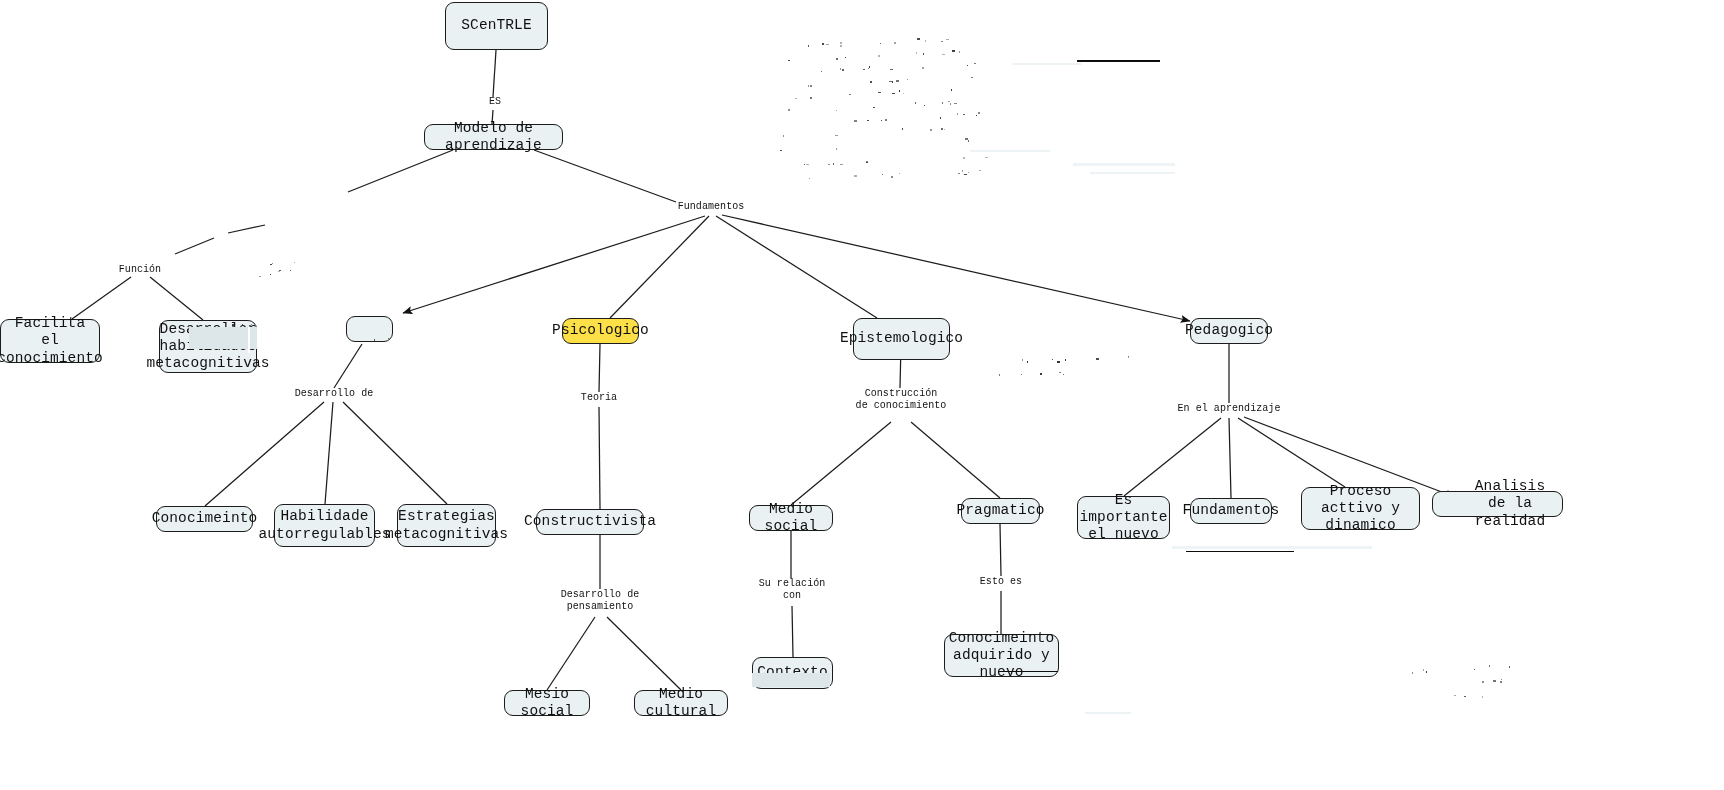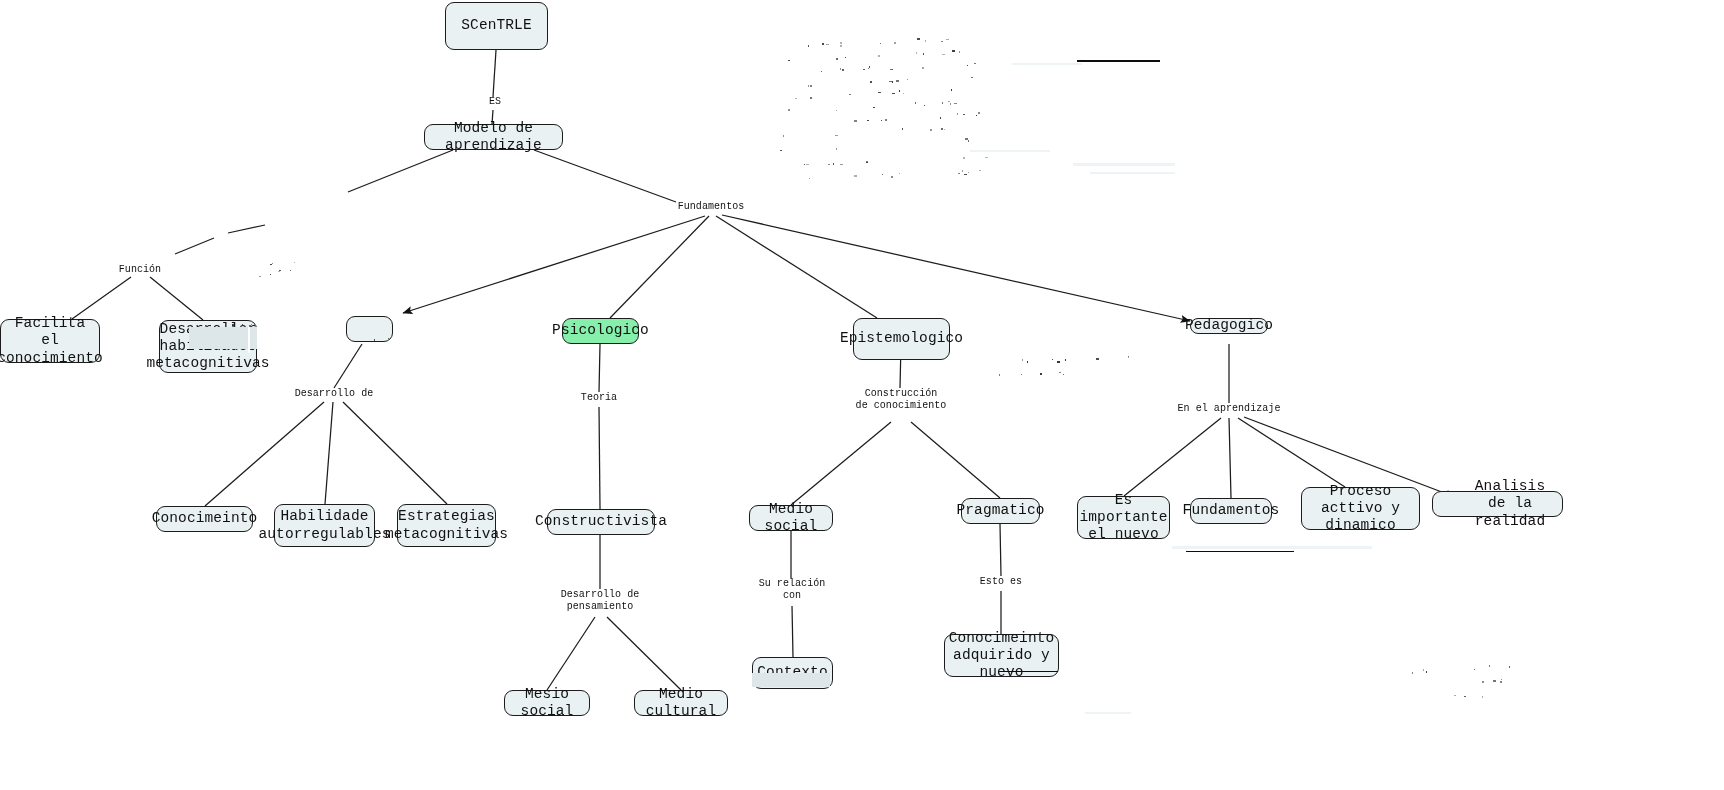--- a/index.html
+++ b/index.html
@@ -131,29 +131,29 @@
 
   <div id="nodes-layer">
       <div class="node" style="left: 445px; top: 2px; width: 103px; height: 48px; background: rgb(234, 241, 243); border-color: rgb(28, 28, 28);">SCenTRLE</div>
       <div class="node" style="left: 424px; top: 124px; width: 139px; height: 26px; background: rgb(234, 241, 243); border-color: rgb(28, 28, 28);">Modelo de aprendizaje</div>
       <div class="node" style="left: 0px; top: 319px; width: 100px; height: 44px; background: rgb(234, 241, 243); border-color: rgb(28, 28, 28);">Facilita
 el conocimiento</div>
       <div class="node" style="left: 159px; top: 320px; width: 98px; height: 53px; background: rgb(234, 241, 243); border-color: rgb(28, 28, 28);">Desarrollar
 habilidades
 metacognitivas</div>
       <div class="node" style="left: 346px; top: 316px; width: 47px; height: 26px; background: rgb(234, 241, 243); border-color: rgb(28, 28, 28);"></div>
-      <div class="node" style="left: 562px; top: 318px; width: 77px; height: 26px; background: #86efac; border-color: rgb(28, 28, 28);">Psicologico</div>
+      <div class="node" style="left: 562px; top: 318px; width: 77px; height: 26px; background: #fde047; border-color: rgb(28, 28, 28);">Psicologico</div>
       <div class="node" style="left: 853px; top: 318px; width: 97px; height: 42px; background: rgb(234, 241, 243); border-color: rgb(28, 28, 28);">Epistemologico</div>
-      <div class="node" style="left: 1190px; top: 318px; width: 78px; height: 16px; background: rgb(234, 241, 243); border-color: rgb(28, 28, 28);">Pedagogico</div>
+      <div class="node" style="left: 1190px; top: 318px; width: 78px; height: 26px; background: rgb(234, 241, 243); border-color: rgb(28, 28, 28);">Pedagogico</div>
       <div class="node" style="left: 156px; top: 506px; width: 97px; height: 26px; background: rgb(234, 241, 243); border-color: rgb(28, 28, 28);">Conocimeinto</div>
       <div class="node" style="left: 274px; top: 504px; width: 101px; height: 43px; background: rgb(234, 241, 243); border-color: rgb(28, 28, 28);">Habilidade
 autorregulables</div>
       <div class="node" style="left: 397px; top: 504px; width: 99px; height: 43px; background: rgb(234, 241, 243); border-color: rgb(28, 28, 28);">Estrategias
 metacognitivas</div>
-      <div class="node" style="left: 547px; top: 509px; width: 108px; height: 26px; background: rgb(234, 241, 243); border-color: rgb(28, 28, 28); text-align: right;">Constructivista</div>
+      <div class="node" style="left: 536px; top: 509px; width: 108px; height: 26px; background: rgb(234, 241, 243); border-color: rgb(28, 28, 28); text-align: right;">Constructivista</div>
       <div class="node" style="left: 749px; top: 505px; width: 84px; height: 26px; background: rgb(234, 241, 243); border-color: rgb(28, 28, 28);">Medio social</div>
       <div class="node" style="left: 961px; top: 498px; width: 79px; height: 26px; background: rgb(234, 241, 243); border-color: rgb(28, 28, 28);">Pragmatico</div>
       <div class="node" style="left: 1077px; top: 496px; width: 93px; height: 43px; background: rgb(234, 241, 243); border-color: rgb(28, 28, 28);">Es importante
 el nuevo</div>
       <div class="node" style="left: 1190px; top: 498px; width: 82px; height: 26px; background: rgb(234, 241, 243); border-color: rgb(28, 28, 28);">Fundamentos</div>
       <div class="node" style="left: 1301px; top: 487px; width: 119px; height: 43px; background: rgb(234, 241, 243); border-color: rgb(28, 28, 28);">Proceso
 acttivo y dinamico</div>
       <div class="node" style="left: 1432px; top: 491px; width: 131px; height: 26px; background: rgb(234, 241, 243); border-color: rgb(28, 28, 28); padding-left: 32px;">Analisis de la realidad</div>
       <div class="node" style="left: 504px; top: 690px; width: 86px; height: 26px; background: rgb(234, 241, 243); border-color: rgb(28, 28, 28);">Mesio social</div>
       <div class="node" style="left: 634px; top: 690px; width: 94px; height: 26px; background: rgb(234, 241, 243); border-color: rgb(28, 28, 28);">Medio cultural</div>

